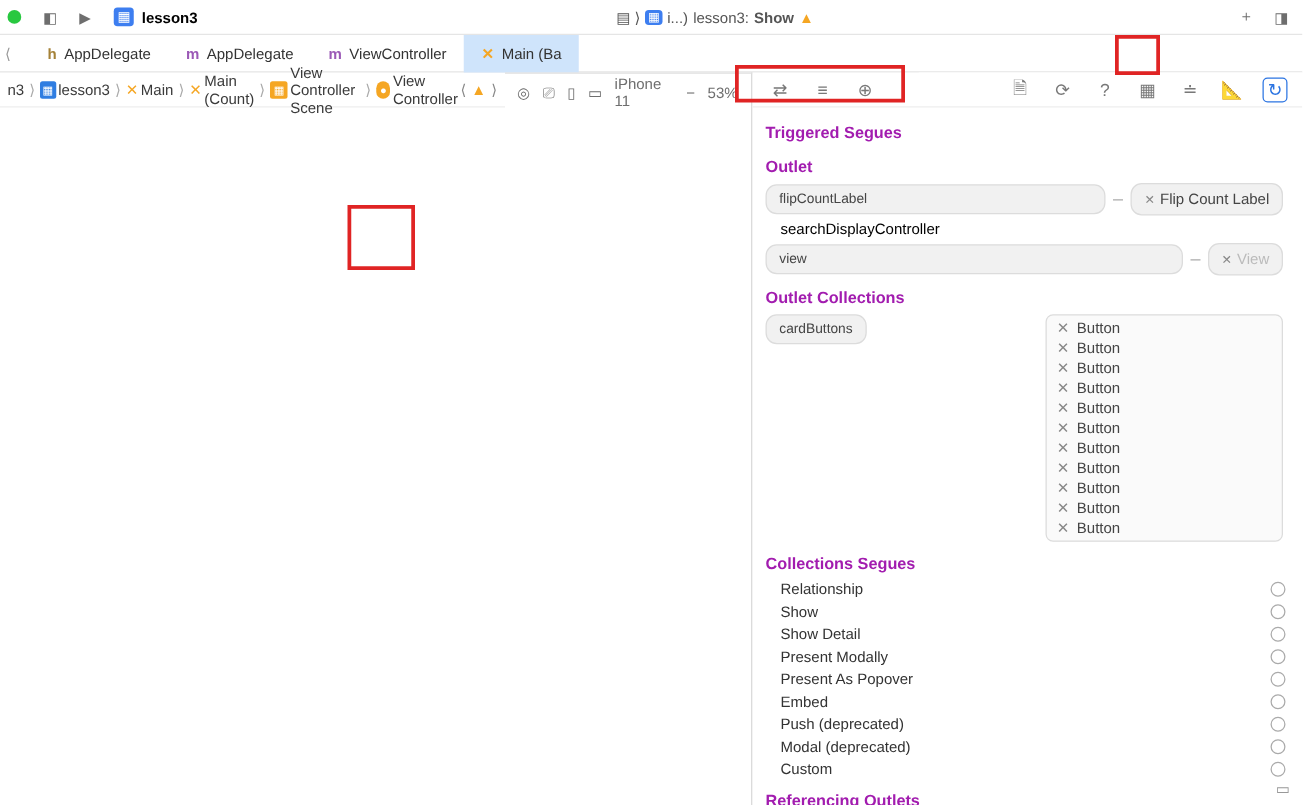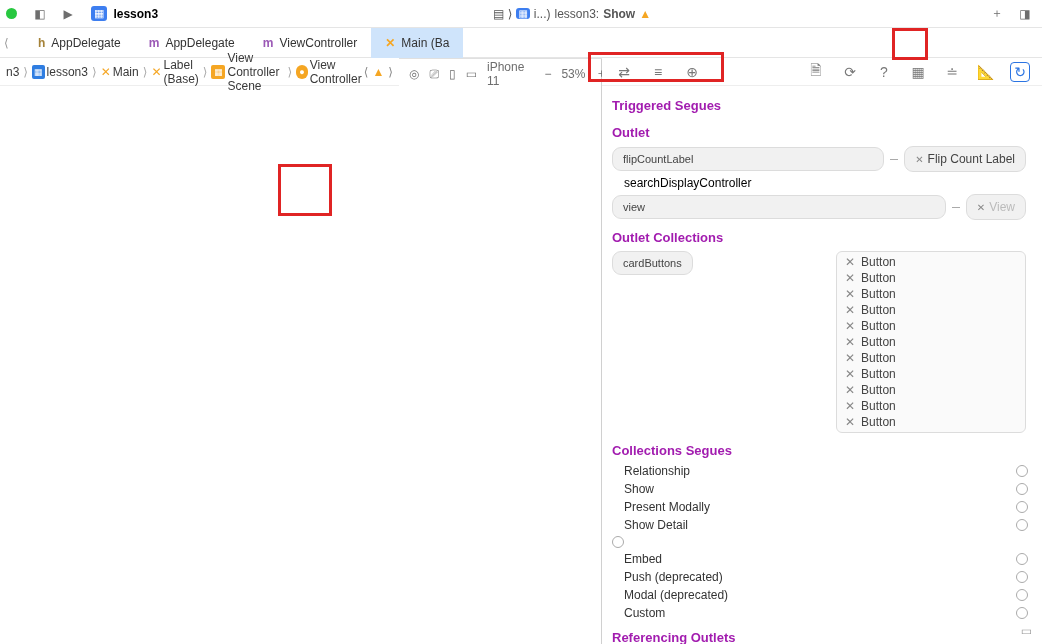--- a/index.html
+++ b/index.html
@@ -137,21 +137,21 @@
     <div class="breadcrumb">
       <span>n3</span>
         <span class="sep">⟩</span>
       <span class="bic bc-blue">▦</span>
         <span>lesson3</span>
         <span class="sep">⟩</span>
       <span style="color:#f5a623;">✕</span>
         <span>Main</span>
         <span class="sep">⟩</span>
       <span style="color:#f5a623;">✕</span>
-        <span>Label (Base)</span>
+        <span>Main (Count)</span>
         <span class="sep">⟩</span>
       <span class="bic bc-ylw2">▦</span>
         <span>View Controller Scene</span>
         <span class="sep">⟩</span>
       <span class="bic bc-ylw">●</span>
         <span>View Controller</span>
       <div class="breadcrumb-right">
         <span>⟨</span>
         <span style="color:#f5a623;">▲</span>
         <span>⟩</span>
@@ -316,28 +316,29 @@
       <div id="presenting-rows">
           <div class="row">
             <span class="lbl">Relationship</span>
             <span class="circle"></span>
           </div>
           <div class="row">
             <span class="lbl">Show</span>
             <span class="circle"></span>
           </div>
           <div class="row">
+            <span class="lbl">Show Detail</span>
+            <span class="circle"></span>
+          </div>
+          <div class="row">
             <span class="lbl">Present Modally</span>
             <span class="circle"></span>
           </div>
           <div class="row">
-            <span class="lbl">Show Detail</span>
-            <span class="circle"></span>
-          </div>
-          <div class="row">
+            <span class="lbl">Present As Popover</span>
             <span class="circle"></span>
           </div>
           <div class="row">
             <span class="lbl">Embed</span>
             <span class="circle"></span>
           </div>
           <div class="row">
             <span class="lbl">Push (deprecated)</span>
             <span class="circle"></span>
           </div>

